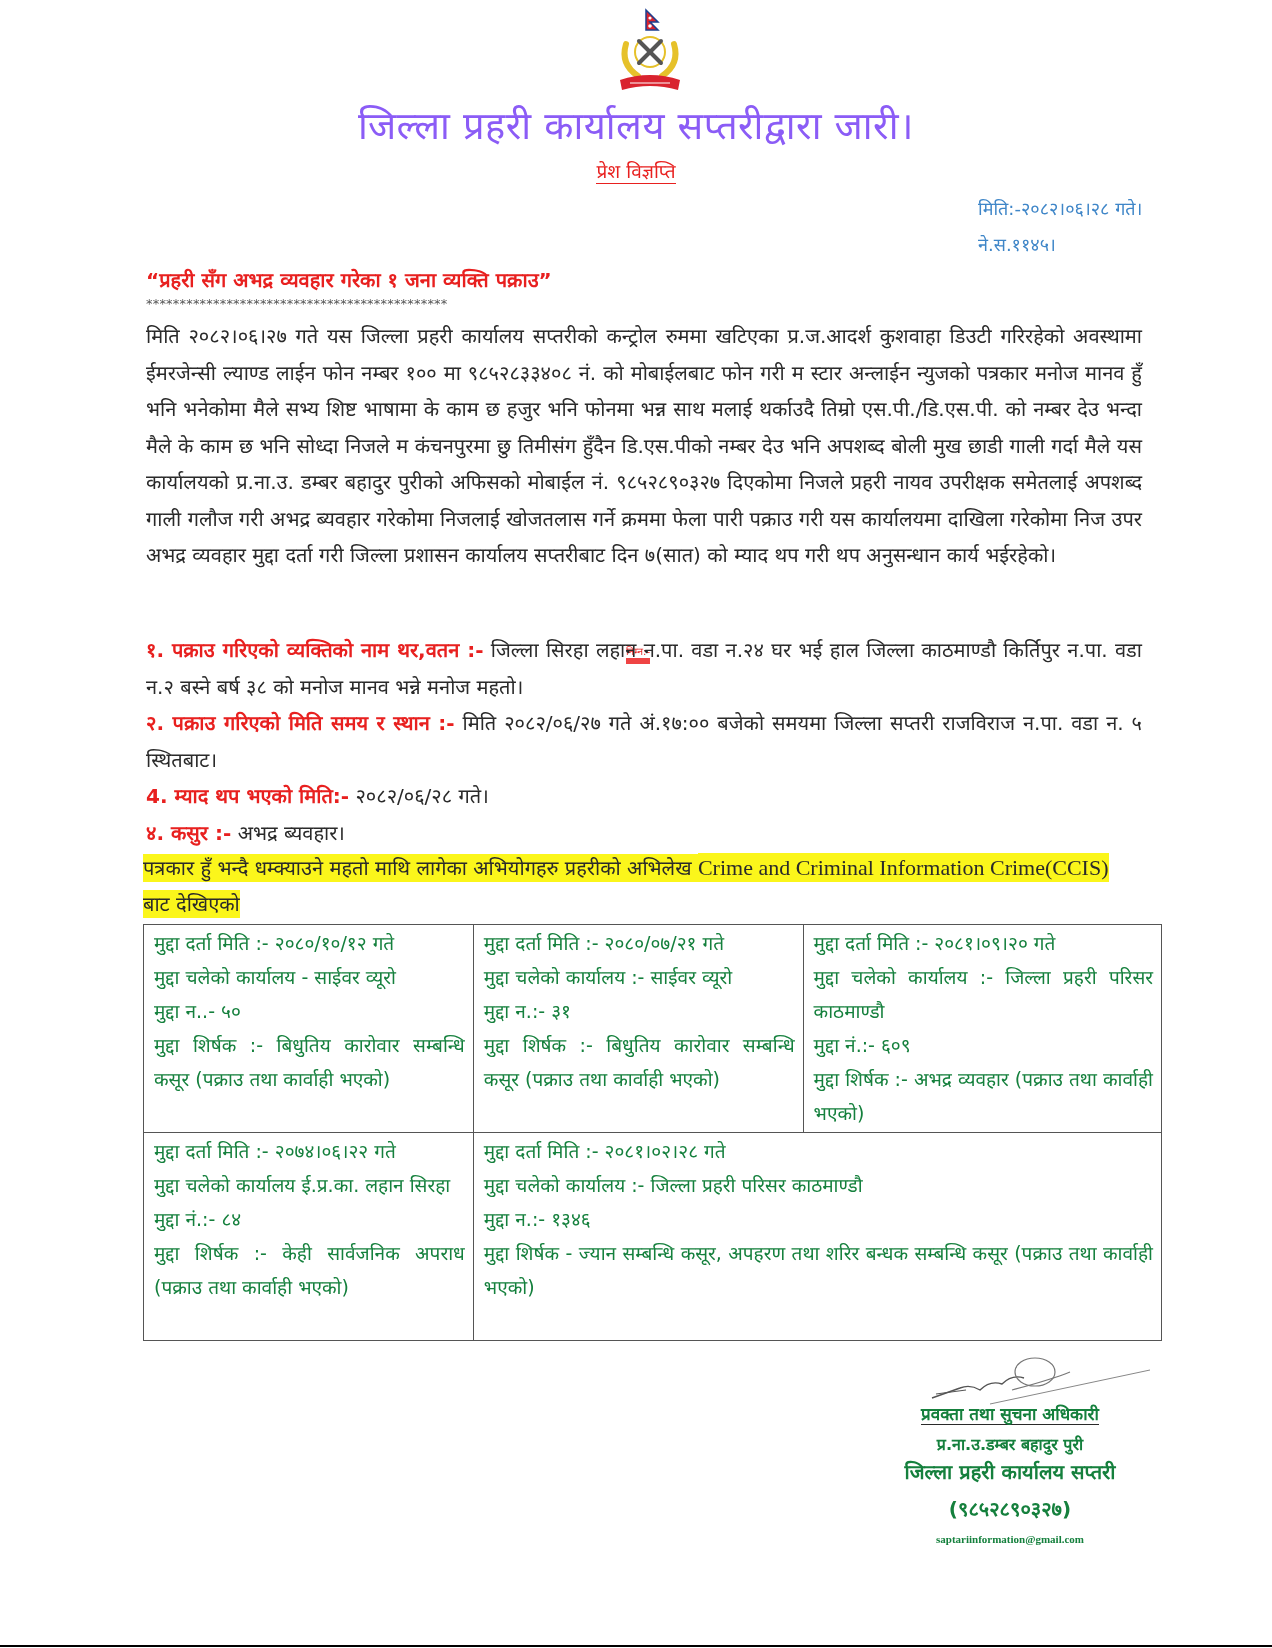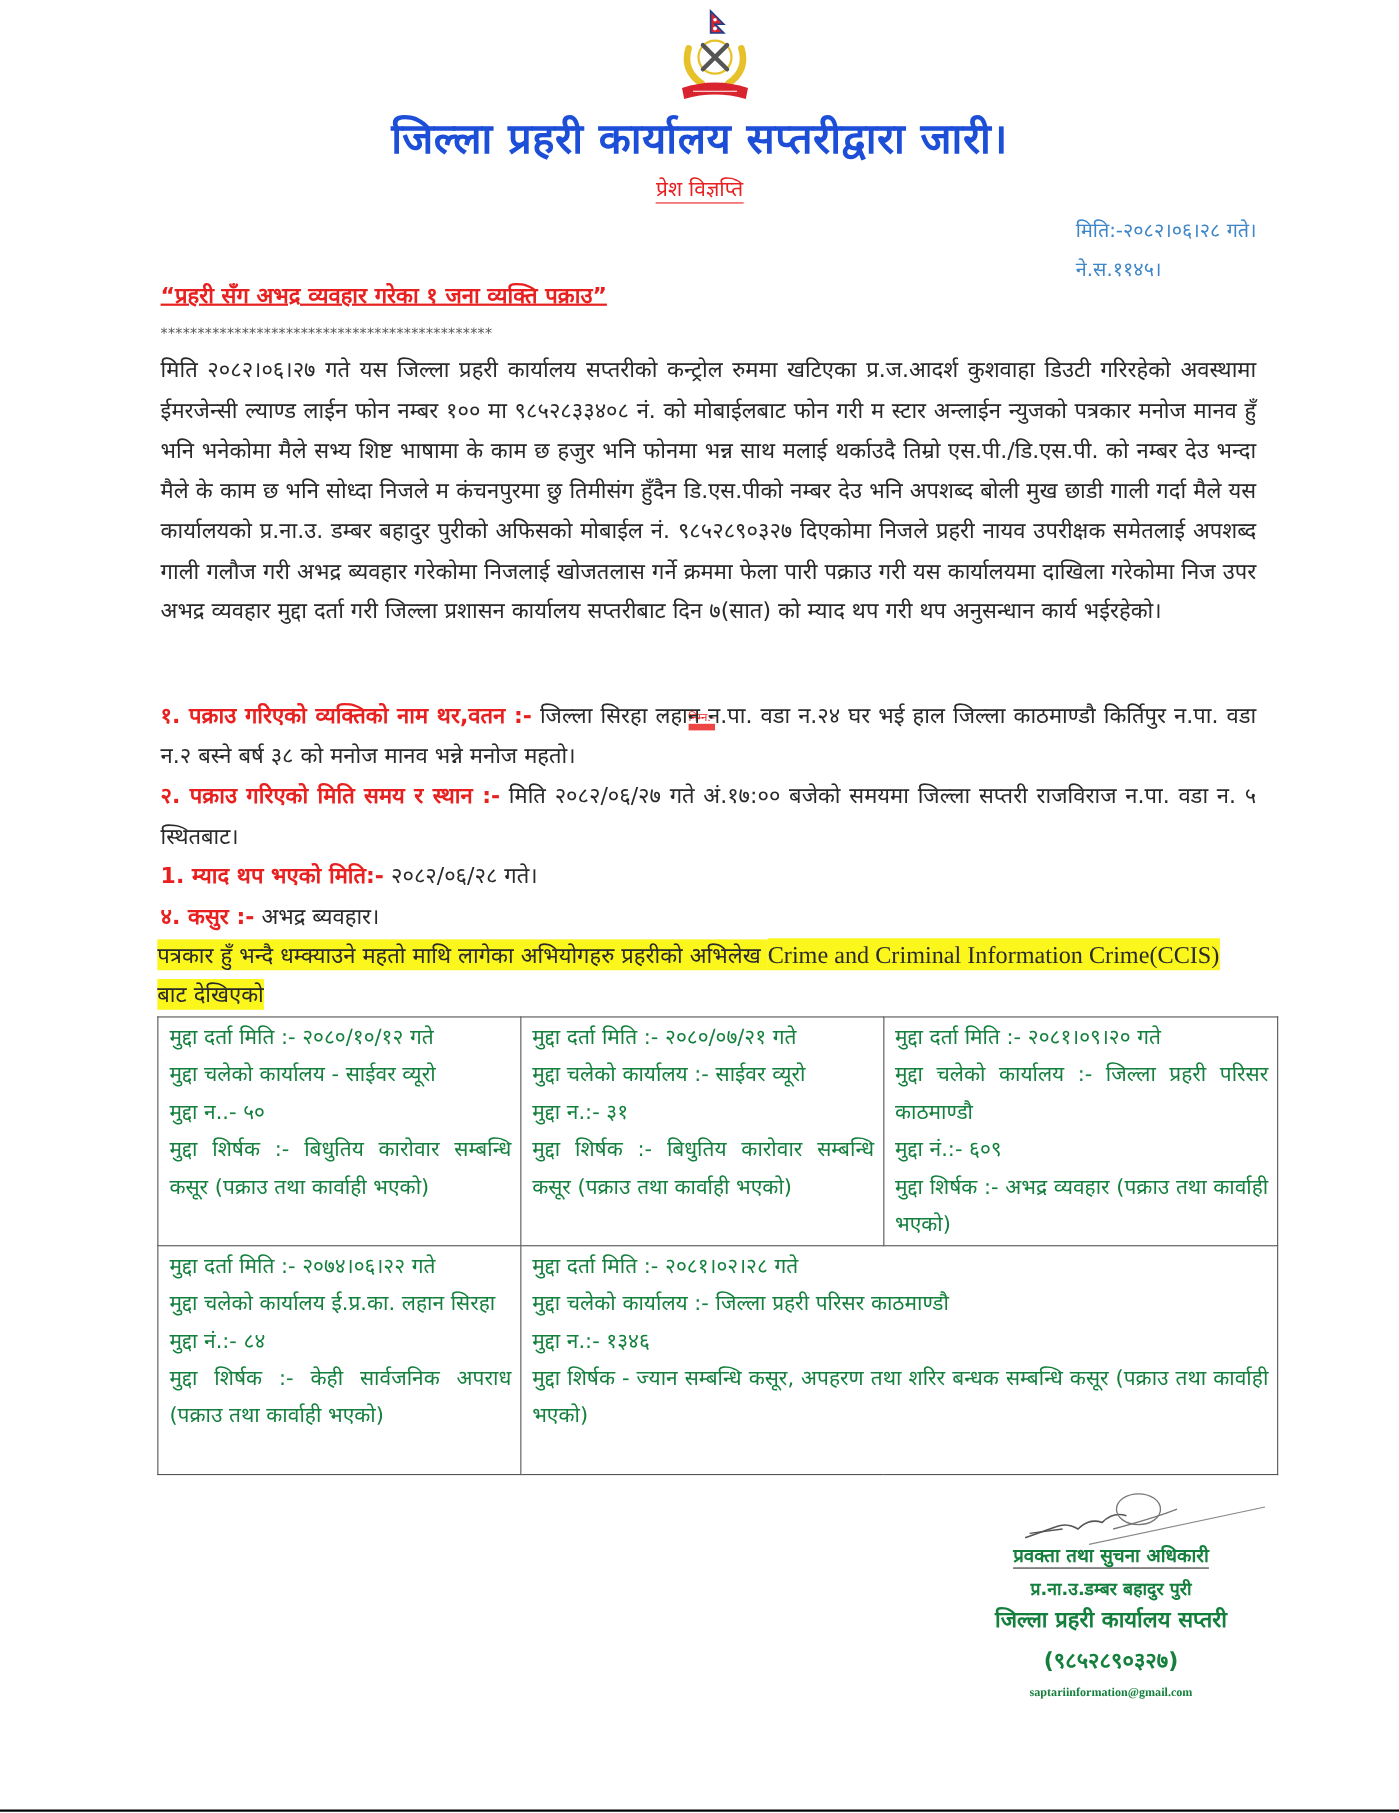--- a/index.html
+++ b/index.html
@@ -1,28 +1,28 @@
 <!DOCTYPE html>
 <html><head>
 <meta charset="utf-8">
 <style>
   * { box-sizing: border-box; margin: 0; padding: 0; }
   html, body { width: 1272px; height: 1648px; background: #ffffff; }
   body { position: relative; font-family: "DejaVu Sans", sans-serif; color: #2a2a2a; overflow: hidden; }
 
   .logo { position: absolute; left: 612px; top: 8px; width: 76px; height: 86px; }
-  .main-title { position: absolute; left: 0; width: 1272px; top: 98px; text-align: center; color: #1d4ed8; font-size: 38px; font-weight: bold; letter-spacing: 0.5px; }
+  .main-title { position: absolute; left: 0; width: 1272px; top: 98px; text-align: center; color: #8b5cf6; font-size: 38px; font-weight: normal; letter-spacing: 0.5px; }
   .subtitle { position: absolute; left: 0; width: 1272px; top: 158px; text-align: center; color: #e8201f; font-size: 19px; }
   .subtitle span { border-bottom: 1.5px solid #e8201f; padding-bottom: 1px; }
 
   .meta { position: absolute; left: 978px; color: #3f86c8; font-size: 18px; }
   .meta.date { top: 196px; }
   .meta.ref { top: 232px; }
 
-  .headline { position: absolute; left: 146px; top: 254px; color: #e8201f; font-size: 20px; font-weight: bold; text-decoration: underline; }
+  .headline { position: absolute; left: 146px; top: 266px; color: #e8201f; font-size: 20px; font-weight: bold; }
   .stars { position: absolute; left: 146px; top: 296px; color: #555; font-size: 13px; letter-spacing: 0.2px; }
 
   .body-para { position: absolute; left: 146px; top: 318px; width: 996px; font-size: 20px; line-height: 36.5px; text-align: justify; color: #2a2a2a; }
 
   .tiny-note { position: absolute; left: 626px; top: 644px; color: #e8201f; font-size: 10px; border-bottom: 6px solid #ef4444; }
 
   .item { position: absolute; left: 146px; width: 996px; font-size: 20px; line-height: 36.5px; text-align: justify; color: #2a2a2a; }
   .item .lbl { color: #e8201f; font-weight: bold; margin-top: 41px; }
   .item1 { top: 632px; }
   .item2 { top: 705px; }
@@ -83,21 +83,21 @@
 
 <div class="tiny-note">निम्न:-</div>
 
 <div class="item item1">
   <span class="lbl">१. पक्राउ गरिएको व्यक्तिको नाम थर,वतन :-</span><span> जिल्ला सिरहा लहान न.पा. वडा न.२४ घर भई हाल जिल्ला काठमाण्डौ किर्तिपुर न.पा. वडा न.२ बस्ने बर्ष ३८ को मनोज मानव भन्ने मनोज महतो।</span>
 </div>
 <div class="item item2">
   <span class="lbl">२. पक्राउ गरिएको मिति समय र स्थान :-</span><span> मिति २०८२/०६/२७ गते अं.१७:०० बजेको समयमा जिल्ला सप्तरी राजविराज न.पा. वडा न. ५ स्थितबाट।</span>
 </div>
 <div class="item item3">
-  <span class="lbl">1. म्याद थप भएको मिति:-</span><span> २०८२/०६/२८ गते।</span>
+  <span class="lbl">4. म्याद थप भएको मिति:-</span><span> २०८२/०६/२८ गते।</span>
 </div>
 <div class="item item4">
   <span class="lbl">४. कसुर :-</span><span> अभद्र ब्यवहार।</span>
 </div>
 
 <div class="highlight">
   <span>पत्रकार हुँ भन्दै धम्क्याउने महतो माथि लागेका अभियोगहरु प्रहरीको अभिलेख </span><span class="en">Crime and Criminal Information Crime(CCIS)</span><span>  बाट देखिएको</span>
 </div>
 
 <table class="cases">

